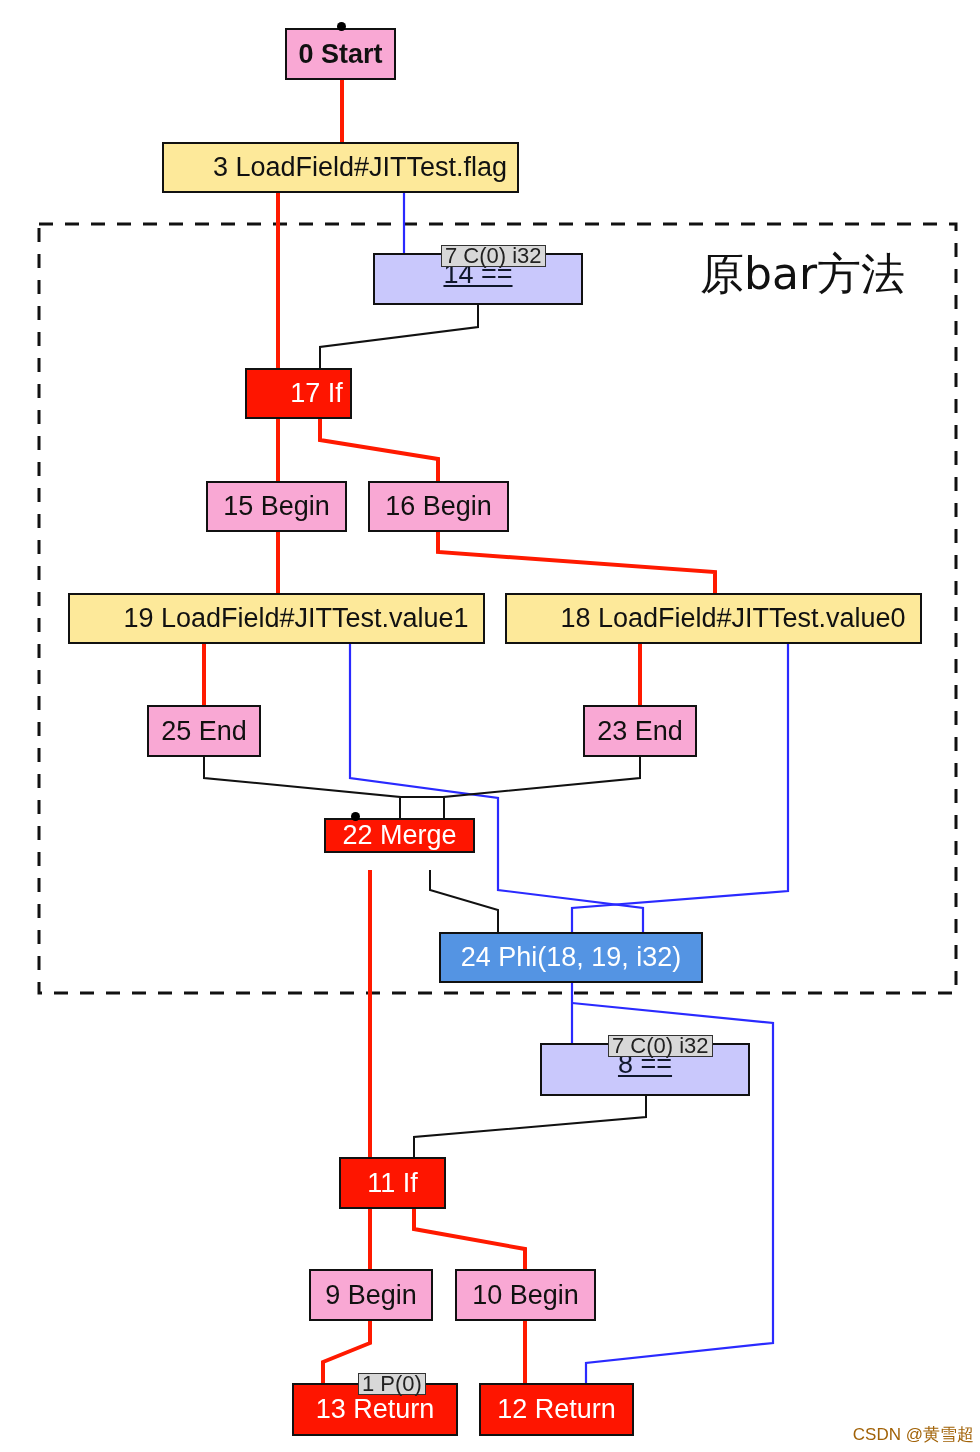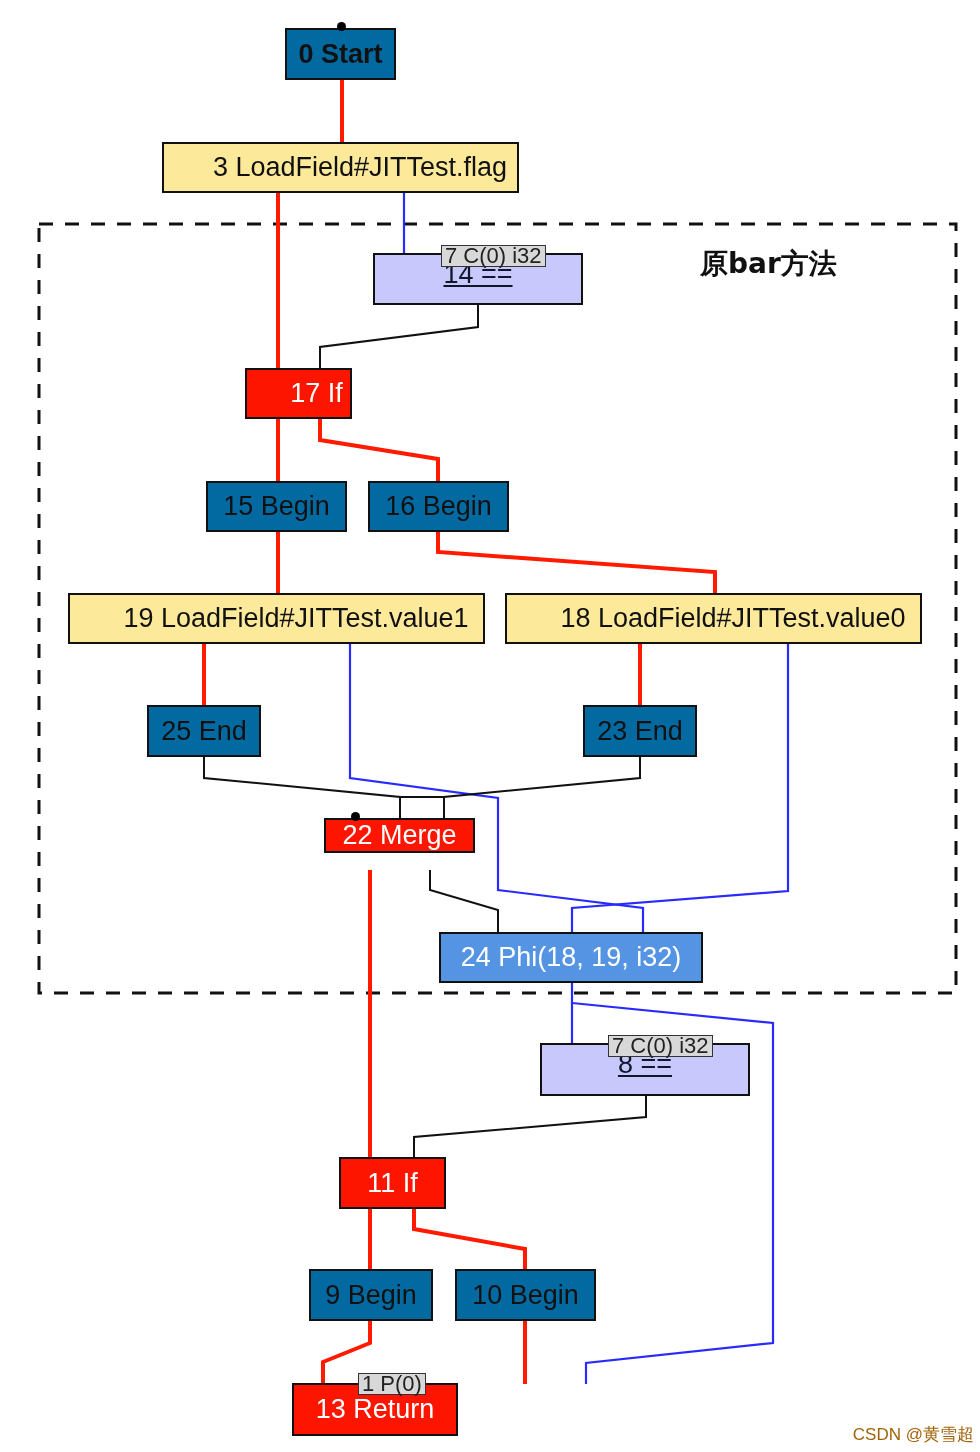--- a/index.html
+++ b/index.html
@@ -2,32 +2,32 @@
 <html><head>
 <meta charset="utf-8">
 <style>
   html, body { margin: 0; padding: 0; background: #ffffff; }
   body { width: 980px; height: 1452px; position: relative; overflow: hidden;
          font-family: "Liberation Sans", "DejaVu Sans", sans-serif; }
   #canvas { position: absolute; left: 0; top: 0; width: 980px; height: 1452px; }
   .node { position: absolute; box-sizing: border-box; border: 2px solid #111;
           display: flex; align-items: center; justify-content: center;
           font-size: 27px; white-space: nowrap; cursor: pointer; }
-  .node.control   { background: #0369a1; color: #111; }
+  .node.control   { background: #f9a8d4; color: #111; }
   .node.control.start { font-weight: bold; }
   .node.memory    { background: #fde99a; color: #111; padding-left: 39px; }
   .node.branch    { background: #fe1500; color: #ffffff; }
   .node.compare   { background: #c9c8fc; color: #0f172a; align-items: flex-start; padding-top: 4px; line-height: 30px; text-decoration: underline; }
   .node.phi       { background: #5494e3; color: #ffffff; }
   .badge { position: absolute; box-sizing: border-box; background: #d8d8d8; border: 1.5px solid #333;
            font-size: 22px; line-height: 20px; height: 22px; padding: 0 3px; color: #222;
            white-space: nowrap; }
   .dot { position: absolute; width: 9px; height: 9px; border-radius: 50%; background: #000; }
-  .region-label { position: absolute; font-size: 28px; color: #111; white-space: nowrap;
-                  font-family: "DejaVu Sans", sans-serif; font-weight: bold; }
+  .region-label { position: absolute; font-size: 44px; color: #111; white-space: nowrap;
+                  font-family: "DejaVu Sans", sans-serif; }
   .watermark { position: absolute; right: 6px; bottom: 6px; font-size: 17px; color: #a16207; }
 </style>
 </head>
 <body>
 
 <div id="canvas">
   <svg id="edges" width="980" height="1452" style="position:absolute;left:0;top:0;">
 
     <rect x="39" y="224" width="917" height="769" fill="none" stroke="#111" stroke-width="3" stroke-dasharray="14,12"></rect>
 
@@ -129,15 +129,18 @@
   </div>
   <div class="node control" style="left:455px;top:1269px;width:141px;height:52px;">
     <span>10 Begin</span>
   </div>
 
   <div class="node branch" style="left:292px;top:1383px;width:166px;height:53px;">
     <span>13 Return</span>
   </div>
   <div class="badge" style="left:358px;top:1373px;">1 P(0)</div>
 
+  <div class="node branch" style="left:479px;top:1383px;width:155px;height:53px;">
+    <span>12 Return</span>
+  </div>
 
   <div class="watermark">CSDN @黄雪超</div>
 </div>
 
 </body></html>

